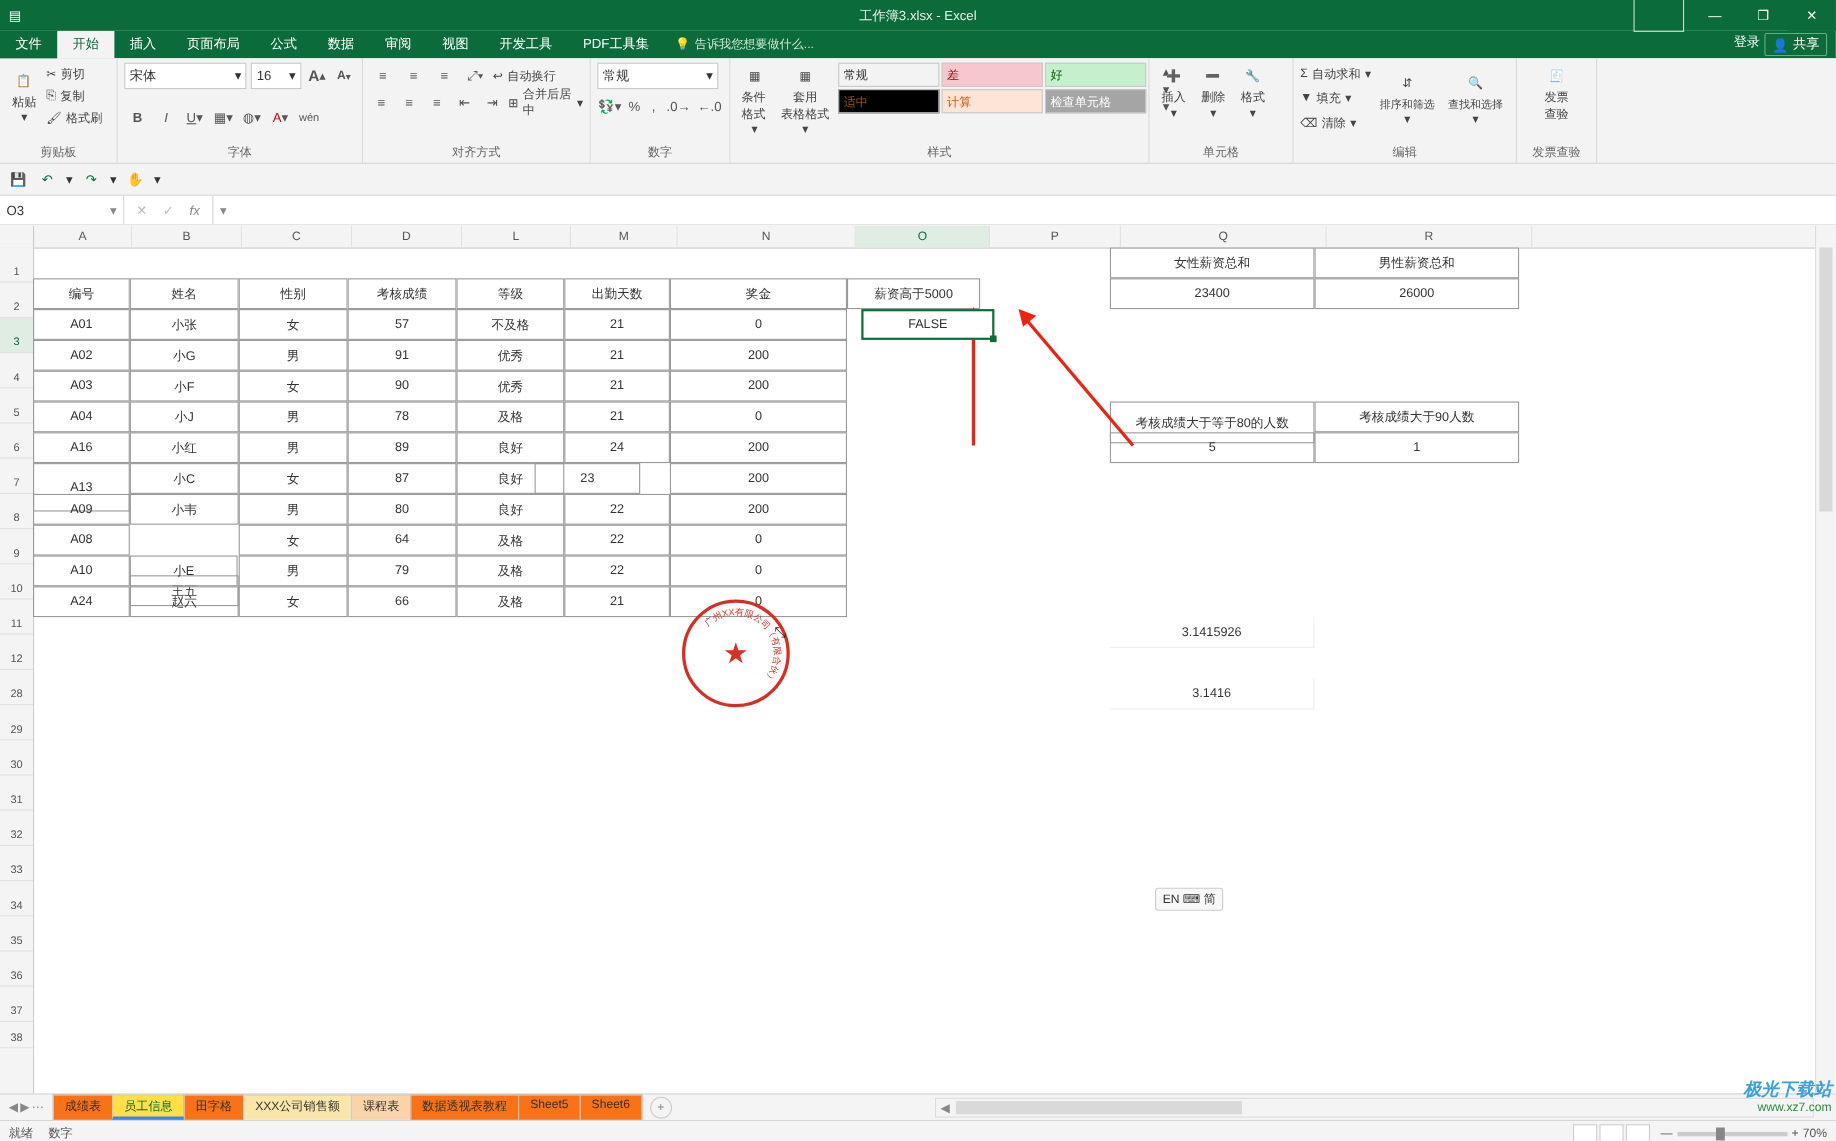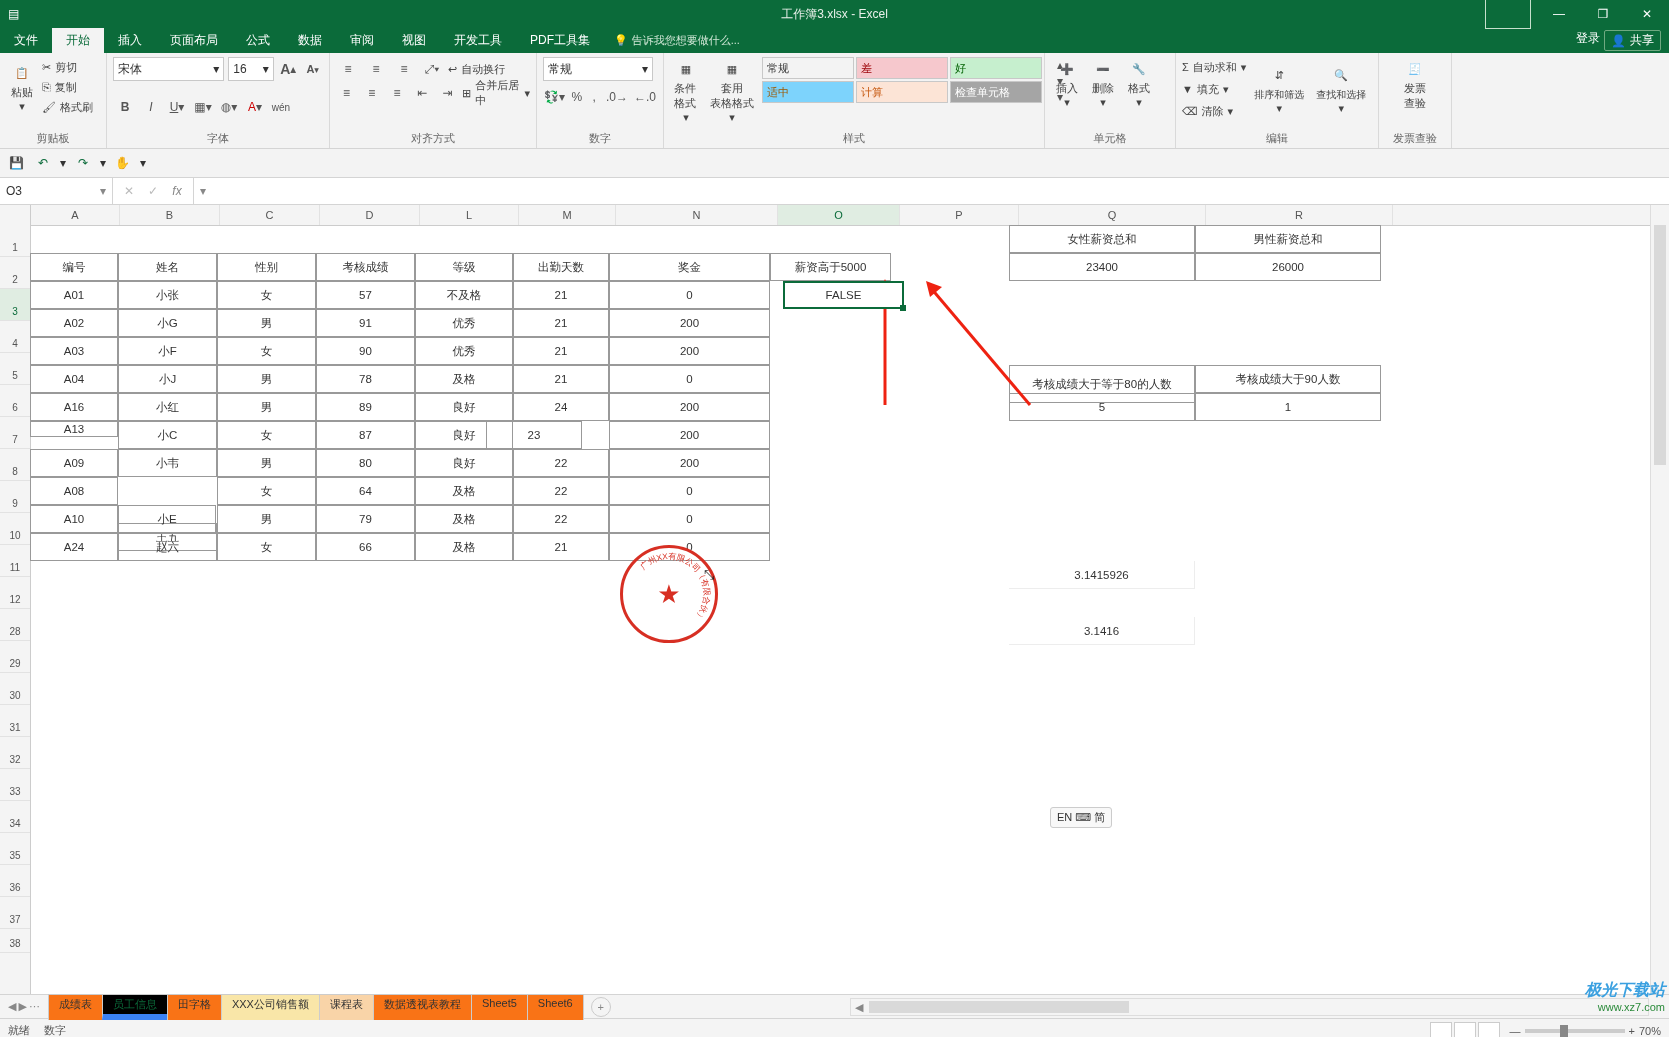--- a/index.html
+++ b/index.html
@@ -47,21 +47,21 @@
 .cell{position:absolute;border-right:1px solid #ededed;border-bottom:1px solid #ededed;display:flex;align-items:center;justify-content:center;font-size:11.5px;color:#333;padding:0 4px;box-sizing:border-box}
 .cell.bordered{border:1px solid #999}
 .cell.hdr{font-weight:normal;background:#fff}
 .title-cell{font-size:18px;font-weight:normal;justify-content:center;border:1px solid #999}
 .active-cell{border:2px solid #0b6b3a !important;z-index:5;background:#fff}
 .active-cell::after{content:'';position:absolute;right:-4px;bottom:-4px;width:6px;height:6px;background:#0b6b3a}
 .ch.active,.rh.active{background:#e0ede2;color:#0b6b3a}
 .sheet-tabs{height:23px;border-top:1px solid #d4d4d4;background:#f4f4f4;display:flex;align-items:center;font-size:11px;position:relative}
 .sheet-tabs .nav{display:flex;gap:2px;padding:0 8px;color:#888}
 .sheet-tabs .st{padding:2px 10px;border:1px solid #ccc;border-bottom:none;background:#f97316;margin-right:-1px;cursor:pointer}
-.sheet-tabs .st.active{background:#000000;border-bottom:6px solid #3b82f6;color:#0b6b3a}
+.sheet-tabs .st.active{background:#fde047;border-bottom:3px solid #3b82f6;color:#0b6b3a}
 .sheet-tabs .st.col1{background:#f9e6a8}
 .sheet-tabs .st.col2{background:#f9d4a8}
 .sheet-tabs .addsheet{width:18px;height:18px;border:1px solid #ccc;border-radius:50%;display:flex;align-items:center;justify-content:center;margin-left:8px;color:#888}
 .sheet-tabs .hscroll{position:absolute;right:20px;left:850px;top:3px;height:16px;background:#f4f4f4;border:1px solid #ddd;display:flex;align-items:center}
 .sheet-tabs .hscroll .thumb{width:260px;height:12px;background:#d9d9d9;margin-left:2px}
 .status-bar{height:23px;background:#f4f4f4;border-top:1px solid #d4d4d4;display:flex;align-items:center;font-size:11px;color:#555;padding:0 8px;justify-content:space-between}
 .status-bar .right{display:flex;align-items:center;gap:10px}
 .view-btns{display:flex;gap:2px}
 .view-btns div{width:20px;height:16px;border:1px solid #ccc;background:#fff}
 .zoom{display:flex;align-items:center;gap:4px}
@@ -224,21 +224,21 @@
       <div class="vbtn"><div class="ic">▦</div><span>条件格式</span>▾</div>
       <div class="vbtn"><div class="ic">▦</div><span style="white-space:pre;text-align:center">套用
 表格格式</span>▾</div>
       <div class="style-gallery">
         <div class="srow">
           <div class="style-box">常规</div>
           <div class="style-box" style="background:#f6c8cd;color:#9c0006">差</div>
           <div class="style-box" style="background:#c6efce;color:#006100">好</div>
         </div>
         <div class="srow">
-          <div class="style-box" style="background:#7dd3fc;color:#9c5700">适中</div>
+          <div class="style-box" style="background:#000000;color:#9c5700">适中</div>
           <div class="style-box" style="background:#fce4d6;color:#c65911">计算</div>
           <div class="style-box" style="background:#a5a5a5;color:#fff">检查单元格</div>
         </div>
       </div>
       <div style="display:flex;flex-direction:column;margin-left:2px">
         <div class="ibtn" style="height:14px">▴</div>
         <div class="ibtn" style="height:14px">▾</div>
         <div class="ibtn" style="height:14px">▾</div>
       </div>
     </div>
@@ -377,21 +377,21 @@
       <div class="cell bordered" style="left: 385px; top: 140px; width: 98px; height: 28px;">及格</div>
       <div class="cell bordered" style="left: 483px; top: 140px; width: 96px; height: 28px;">21</div>
       <div class="cell bordered" style="left: 579px; top: 140px; width: 161px; height: 28px;">0</div>
       <div class="cell bordered" style="left: 0px; top: 168px; width: 88px; height: 28px;">A16</div>
       <div class="cell bordered" style="left: 88px; top: 168px; width: 99px; height: 28px;">小红</div>
       <div class="cell bordered" style="left: 187px; top: 168px; width: 99px; height: 28px;">男</div>
       <div class="cell bordered" style="left: 286px; top: 168px; width: 99px; height: 28px;">89</div>
       <div class="cell bordered" style="left: 385px; top: 168px; width: 98px; height: 28px;">良好</div>
       <div class="cell bordered" style="left: 483px; top: 168px; width: 96px; height: 28px;">24</div>
       <div class="cell bordered" style="left: 579px; top: 168px; width: 161px; height: 28px;">200</div>
-      <div class="cell bordered" style="left: 0px; top: 196px; width: 88px; height: 16px;">A13</div>
+      <div class="cell bordered" style="left: 0px; top: 196px; width: 88px; height: 44px;">A13</div>
       <div class="cell bordered" style="left: 88px; top: 196px; width: 99px; height: 28px;">小C</div>
       <div class="cell bordered" style="left: 187px; top: 196px; width: 99px; height: 28px;">女</div>
       <div class="cell bordered" style="left: 286px; top: 196px; width: 99px; height: 28px;">87</div>
       <div class="cell bordered" style="left: 385px; top: 196px; width: 98px; height: 28px;">良好</div>
       <div class="cell bordered" style="left: 456px; top: 196px; width: 96px; height: 28px;">23</div>
       <div class="cell bordered" style="left: 579px; top: 196px; width: 161px; height: 28px;">200</div>
       <div class="cell bordered" style="left: 0px; top: 224px; width: 88px; height: 28px;">A09</div>
       <div class="cell bordered" style="left: 88px; top: 224px; width: 99px; height: 28px;">小韦</div>
       <div class="cell bordered" style="left: 187px; top: 224px; width: 99px; height: 28px;">男</div>
       <div class="cell bordered" style="left: 286px; top: 224px; width: 99px; height: 28px;">80</div>

